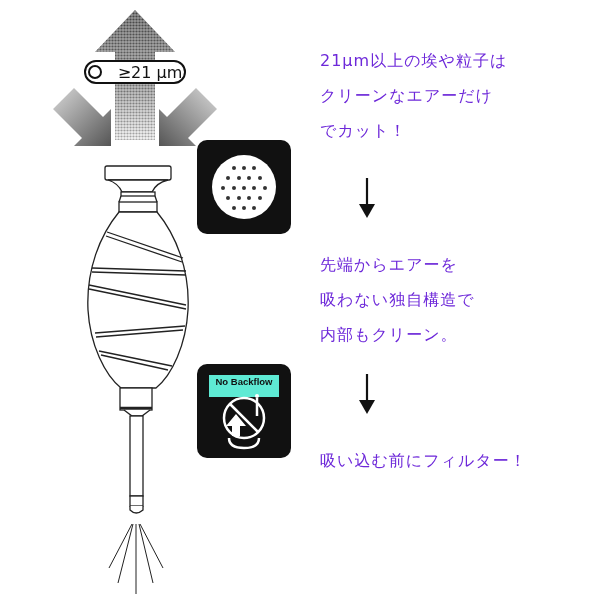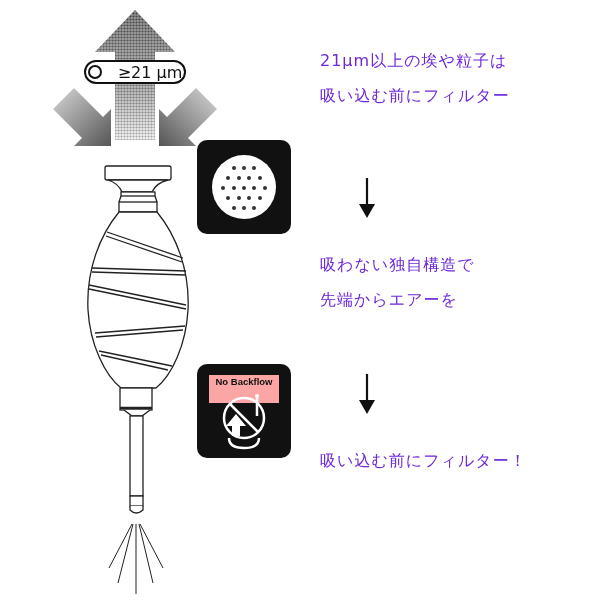--- a/index.html
+++ b/index.html
@@ -15,21 +15,21 @@
   .text-block { position: absolute; left: 320px; font-size: 16px; line-height: 35px;
                 letter-spacing: 1px; color: #6d28d9; white-space: nowrap; }
   .text-block div { height: 35px; }
   .tb1 { top: 43px; }
   .tb2 { top: 247px; }
   .tb3 { top: 443px; }
   .down-arrow { position: absolute; width: 20px; height: 40px; }
   .icon-box { position: absolute; width: 94px; height: 94px; background: #111; border-radius: 10px; }
   .filter-disc { position: absolute; left: 15px; top: 15px; width: 64px; height: 64px;
                  border-radius: 50%; background: #fff; }
-  .nb-label { position: absolute; left: 12px; top: 11px; width: 70px; height: 28px; background: #fca5a5;
+  .nb-label { position: absolute; left: 12px; top: 11px; width: 70px; height: 22px; background: #5eead4;
               font-size: 9.5px; font-weight: bold; color: #111; text-align: center; line-height: 14px;
               font-family: "Liberation Sans", sans-serif; }
 </style>
 </head>
 <body>
 
 <div class="abs figure">
   <svg width="300" height="600" viewBox="0 0 300 600">
     <defs>
       <pattern id="dots" width="3" height="3" patternUnits="userSpaceOnUse">
@@ -157,31 +157,33 @@
       <line x1="16" y1="12" x2="44" y2="40"></line>
       <line x1="43" y1="6" x2="43" y2="24"></line>
     </g>
     <circle cx="43" cy="4" r="2" fill="#fff"></circle>
     <polygon points="22,22 12,34 18,34 18,44 26,44 26,34 32,34" fill="#fff"></polygon>
   </svg>
 </div>
 
 <div class="text-block tb1">
   <div>21μm以上の埃や粒子は</div>
-  <div>吸い込む前にフィルター</div>
+  <div>クリーンなエアーだけ</div>
+  <div>でカット！</div>
 </div>
 
 <svg class="down-arrow" style="left:357px; top:178px;" viewBox="0 0 20 40">
   <line x1="10" y1="0" x2="10" y2="30" stroke="#111" stroke-width="2.2"></line>
   <polygon points="2,26 18,26 10,40" fill="#111"></polygon>
 </svg>
 
 <div class="text-block tb2">
+  <div>先端からエアーを</div>
   <div>吸わない独自構造で</div>
-  <div>先端からエアーを</div>
+  <div>内部もクリーン。</div>
 </div>
 
 <svg class="down-arrow" style="left:357px; top:374px;" viewBox="0 0 20 40">
   <line x1="10" y1="0" x2="10" y2="30" stroke="#111" stroke-width="2.2"></line>
   <polygon points="2,26 18,26 10,40" fill="#111"></polygon>
 </svg>
 
 <div class="text-block tb3">
   <div>吸い込む前にフィルター！</div>
 </div>

